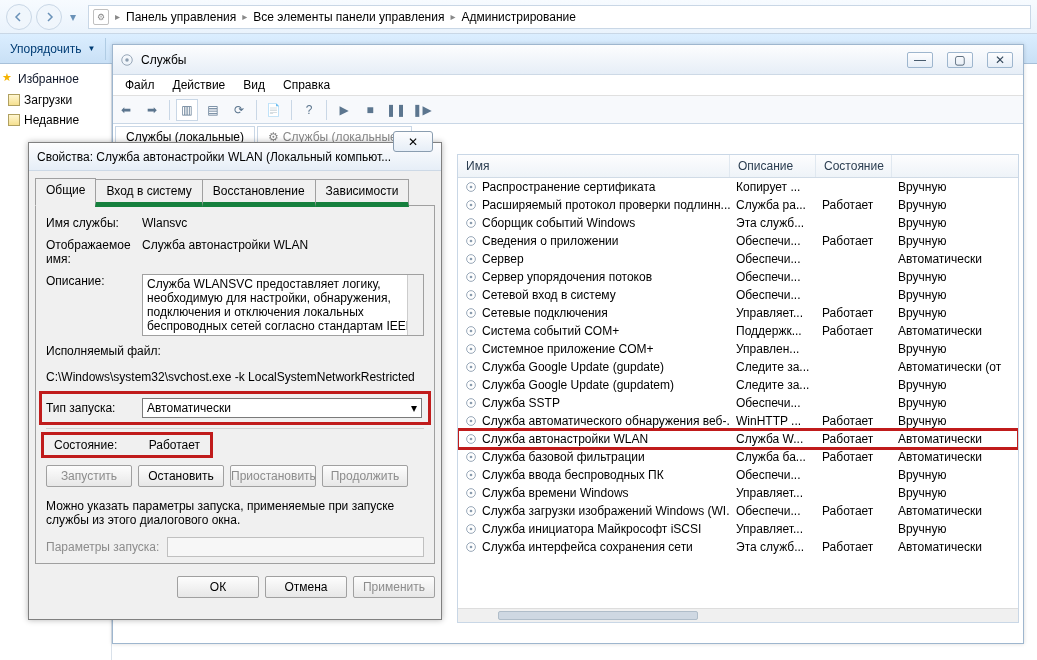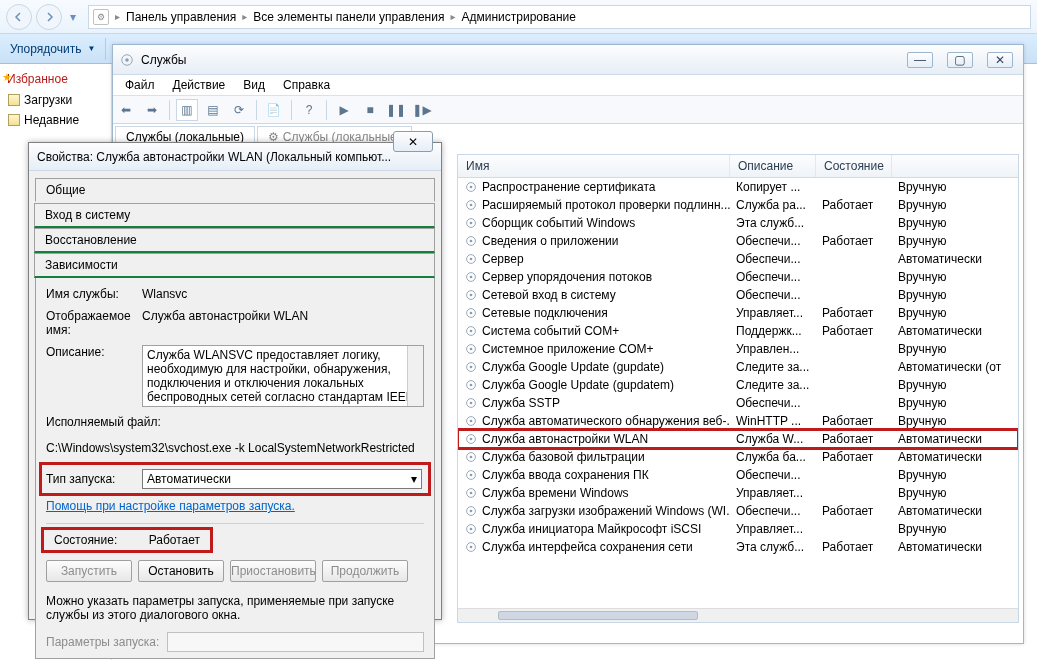--- a/index.html
+++ b/index.html
@@ -13,21 +13,21 @@
   .address-box { flex: 1; height: 24px; border: 1px solid #c9d7e6; background: #fff; display: flex; align-items: center; padding: 0 4px; }
   .crumb-icon { width: 16px; height: 16px; background: #fff; border:1px solid #c0c0c0; display:flex;align-items:center;justify-content:center;font-size:9px;color:#888;border-radius:2px;margin-right:4px;}
   .crumb { padding: 0 4px; white-space: nowrap; }
   .crumb-sep { color:#888; padding: 0 2px; font-size: 10px; }
 
   .explorer-toolbar { position: absolute; left: 0; top: 34px; right: 0; height: 30px; background: linear-gradient(#dbeeff,#c9e0f6); border-bottom: 1px solid #a7c0d9; display: flex; align-items: center; }
   .organize { padding: 4px 10px; color: #003c74; border-right: 1px solid #b0cce4; display:flex;align-items:center;gap:6px;}
   .organize .chev { font-size: 8px; color:#003c74; }
 
   .sidebar { position: absolute; left: 0; top: 64px; width: 112px; bottom: 0; border-right: 1px solid #d9e1ea; background: #fff; padding-top: 4px; }
-  .fav-head { padding: 4px 8px 4px 7px; color: #b91c1c; position: relative; }
+  .fav-head { padding: 4px 8px 4px 18px; color: #0f172a; position: relative; }
   .fav-head::before { content: "★"; position: absolute; left: 2px; top: 3px; color: #f5b301; font-size: 11px; }
   .fav-item { padding: 3px 4px 3px 24px; color: #000; white-space: nowrap; overflow: hidden; position: relative; }
   .fav-item .sq { position: absolute; left: 8px; top: 4px; width: 12px; height: 12px; border: 1px solid #b0a060; background: linear-gradient(#fff6d0,#f5e090); }
 
   
   .svc-window { position: absolute; left: 112px; top: 44px; width: 912px; height: 600px; border: 1px solid #9eb6ce; background: #fff; box-shadow: 0 0 4px rgba(0,0,0,0.15); }
   .svc-title { height: 30px; background: linear-gradient(#fdfdfe,#e6eef7); border-bottom: 1px solid #cdd9e6; display: flex; align-items: center; padding: 0 6px; }
   .svc-title .ico { width: 16px; height: 16px; display:flex;align-items:center;justify-content:center;color:#7a8fa3;margin-right:6px;}
   .svc-title .ttl { flex: 1; }
   .win-btns { display: flex; gap: 14px; margin-right: 4px; }
@@ -57,23 +57,23 @@
   .gear-ico { width: 14px; height: 14px; color:#8a9cae; flex-shrink:0;}
   .svc-hscroll { position: absolute; left:0; right:0; bottom:0; height:14px; background:#f0f0f0; border-top:1px solid #ddd; display:flex; align-items:center;}
   .svc-hscroll .thumb { position:absolute; left:40px; width:200px; top:2px; bottom:2px; background:#cfd8e2; border:1px solid #b0bdc9; border-radius:2px;}
 
   
   .props { position: absolute; left: 28px; top: 142px; width: 414px; height: 478px; border: 1px solid #808080; background: #f0f0f0; box-shadow: 0 0 6px rgba(0,0,0,0.3); }
   .props-title { height: 28px; background: linear-gradient(#fdfdfe,#e6eef7); border-bottom: 1px solid #cdd9e6; display:flex; align-items:center; padding: 0 8px; }
   .props-title .t { flex:1; white-space:nowrap; overflow:hidden; text-overflow:ellipsis; }
   .props-close { position:absolute; top:-12px; right:8px; width:40px; height:21px; border:1px solid #8a9db0; border-radius:3px; background:linear-gradient(#fdfdfe,#e6eef7); display:flex;align-items:center;justify-content:center; }
 
-  .tabs { display:flex; padding: 6px 6px 0 6px; gap:0;flex-direction:column;}
+  .tabs { display:flex; padding: 6px 6px 0 6px; gap:0;}
   .tab { border:1px solid #a0a0a0; border-bottom:1px solid #f0f0f0; padding:4px 10px; background:#f0f0f0; position:relative; top:1px;}
-  .tab.inactive { border-bottom:2px solid #15803d; top:2px; background:#f0f0f0;}
+  .tab.inactive { border-bottom:5px solid #15803d; top:2px; background:#f0f0f0;}
   .tabs .tab + .tab { margin-left:-1px; }
 
   .panel { border:1px solid #a0a0a0; margin:0 6px 6px 6px; padding:10px 10px 6px 10px; background:#f0f0f0; }
   .form-row { display:flex; margin-bottom:8px; align-items:flex-start; }
   .form-row .lbl { width:96px; flex-shrink:0; }
   .form-row .val { flex:1; }
   .desc-box { border:1px solid #a0a0a0; background:#fff; padding:2px 4px; height:62px; overflow:hidden; position:relative;}
   .desc-box .vscroll { position:absolute; right:0; top:0; bottom:0; width:16px; background:#f0f0f0; border-left:1px solid #ccc;}
   .exe-line { }
   .start-type-row { outline:3px solid #c01b1b; padding:4px; margin:0 -4px 6px -4px; }
@@ -82,21 +82,21 @@
   .separator { border-top:1px solid #d0d0d0; margin:6px 0;}
   .state-row { outline:3px solid #c01b1b; padding:3px 10px; margin:6px -2px 10px -2px; display:flex; width:166px;}
   .state-row .lbl { width:96px; }
   .btn-row { display:flex; gap:6px; margin-bottom:12px; }
   .wbtn { border:1px solid #a0a0a0; background:linear-gradient(#fdfdfd,#e7e7e7); padding:3px 0; width:86px; text-align:center; border-radius:2px; }
   .wbtn.disabled { color:#8c8c8c; }
   .note { margin-bottom:10px; }
   .param-row { display:flex; align-items:center; gap:8px; color:#8c8c8c;}
   .param-input { border:1px solid #c0c0c0; background:#f7f7f7; height:20px; flex:1;}
   .dlg-btns { display:flex; justify-content:flex-end; gap:6px; padding:6px 6px 8px 0;}
-  .dlg-btns .wbtn { width:105px; }
+  .dlg-btns .wbtn { width:82px; }
 
   svg { display:block; }
 </style>
 </head>
 <body>
 
 <div class="explorer-address">
   <div class="nav-btn">
       <svg viewBox="0 0 10 10">
         <path d="M6 1L2 5l4 4" stroke="currentColor" fill="none" stroke-width="1.5"></path>
@@ -379,21 +379,21 @@
             <div>Служба ба...</div>
             <div>Работает</div>
             <div>Автоматически</div>
           </div>
           <div class="svc-row">
             <div class="nm">
               <svg class="gear-ico" viewBox="0 0 16 16">
                 <circle cx="8" cy="8" r="5" stroke="currentColor" fill="none"></circle>
                 <circle cx="8" cy="8" r="1.5" fill="currentColor"></circle>
               </svg>
-              <span>Служба ввода сохранения ПК</span>
+              <span>Служба ввода беспроводных ПК</span>
             </div>
             <div>Обеспечи...</div>
             <div></div>
             <div>Вручную</div>
           </div>
           <div class="svc-row">
             <div class="nm">
               <svg class="gear-ico" viewBox="0 0 16 16">
                 <circle cx="8" cy="8" r="5" stroke="currentColor" fill="none"></circle>
                 <circle cx="8" cy="8" r="1.5" fill="currentColor"></circle>
@@ -481,21 +481,20 @@
     <div class="start-type-row" style="margin-top:10px">
       <div class="form-row" style="margin-bottom:0;align-items:center">
         <div class="lbl">Тип запуска:</div>
         <div class="start-type-select">
           <span>Автоматически</span>
           <span>▾</span>
         </div>
       </div>
     </div>
 
-    <a class="help-link">Помощь при настройке параметров запуска.</a>
     <div class="separator"></div>
 
     <div class="state-row">
       <div class="lbl">Состояние:</div>
       <div>Работает</div>
     </div>
 
     <div class="btn-row">
       <div class="wbtn disabled">Запустить</div>
       <div class="wbtn">Остановить</div>

